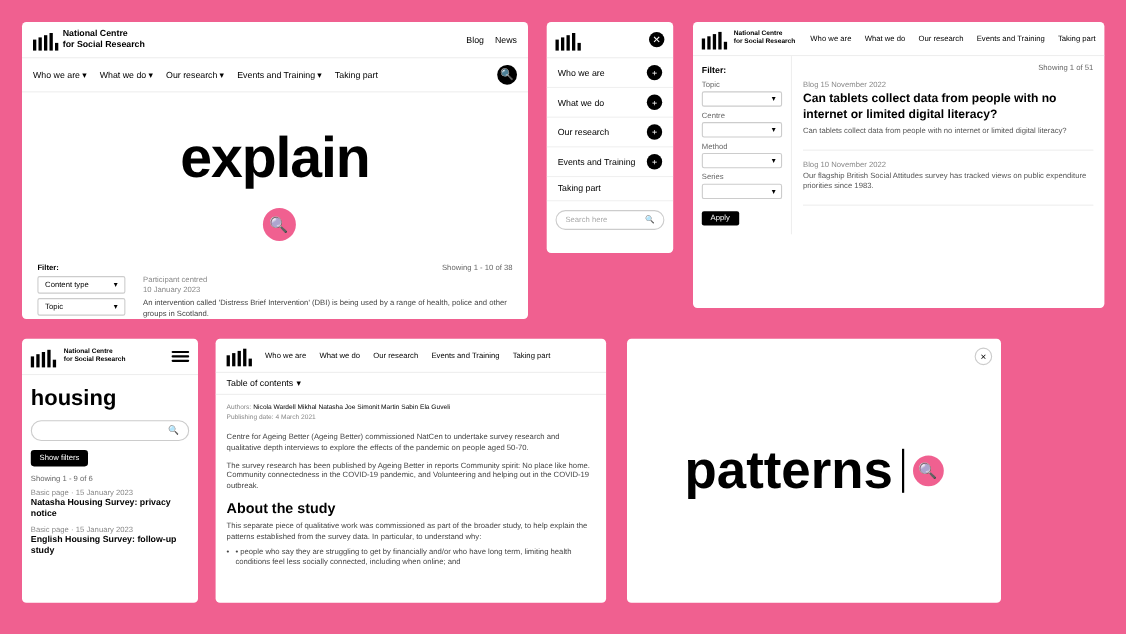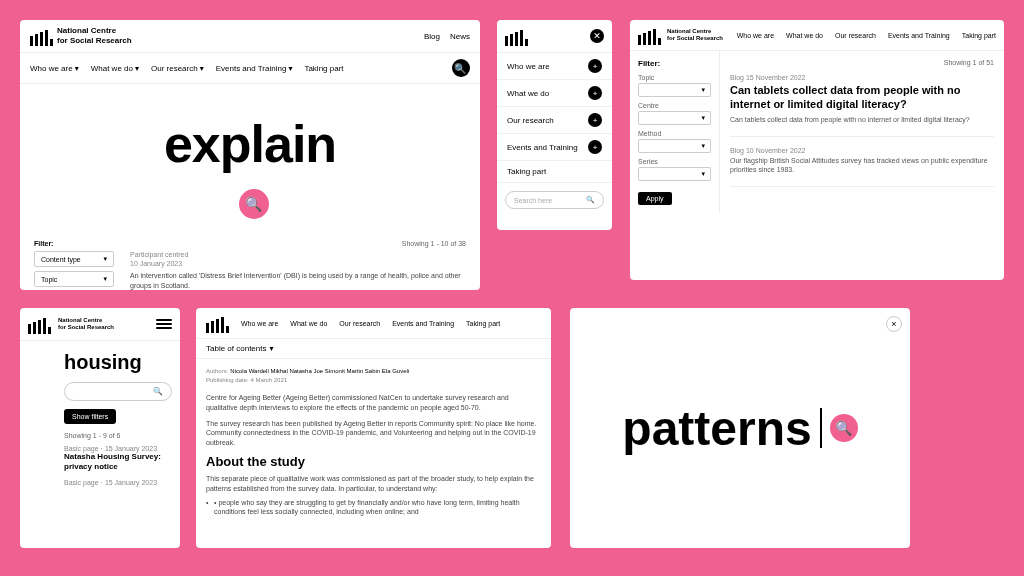--- a/index.html
+++ b/index.html
@@ -288,21 +288,20 @@
       height: 16px;
       display: flex;
       flex-direction: column;
       justify-content: center;
       gap: 2px;
       margin-left: auto;
     }
     .ham-line { height: 2px; background: black; border-radius: 1px; }
     .housing-search {
       padding: 10px 8px;
-      margin-left: 36px;
     }
     .housing-title { font-size: 20px; font-weight: bold; margin-bottom: 8px; }
     .housing-search-row {
       border: 1px solid #ccc;
       border-radius: 20px;
       padding: 4px 8px;
       font-size: 8px;
       display: flex;
       align-items: center;
       justify-content: space-between;
@@ -643,20 +642,21 @@
         <span>15 January 2023</span>
       </div>
       <div class="housing-result-title">Natasha Housing Survey: privacy notice</div>
     </div>
     <div class="housing-result">
       <div class="housing-result-date">
         <span>Basic page</span>
         <span> · </span>
         <span>15 January 2023</span>
       </div>
+      <div class="housing-result-title">English Housing Survey: follow-up study</div>
     </div>
   </div>
 </div>
 
 <div class="card card-5">
   <div class="card-5-nav">
     <div class="logo-bars">
       <div class="logo-bar bar-h2"></div>
       <div class="logo-bar bar-h4"></div>
       <div class="logo-bar bar-h1"></div>

